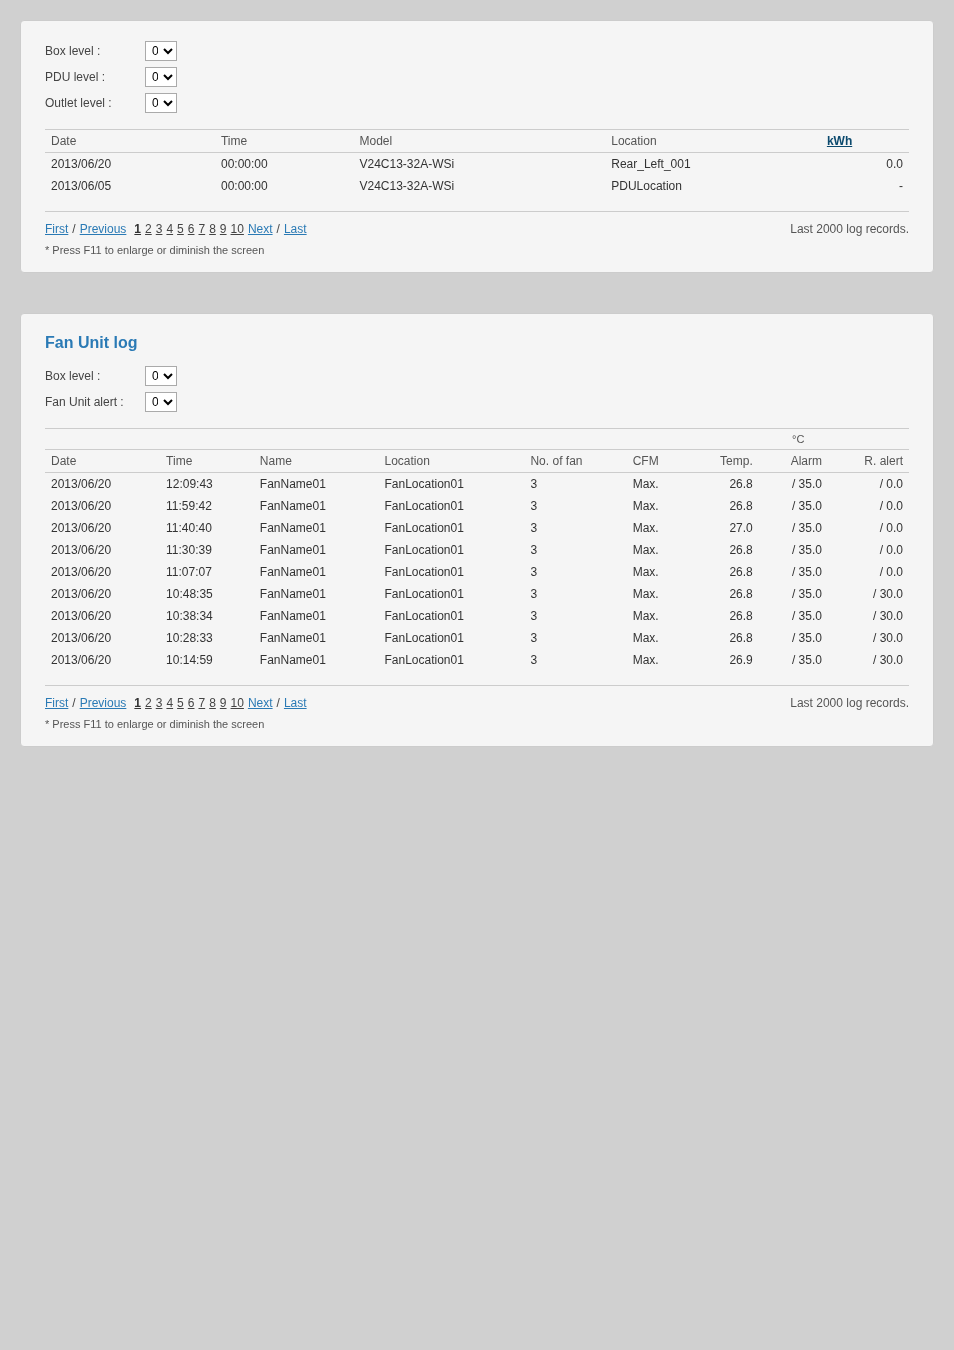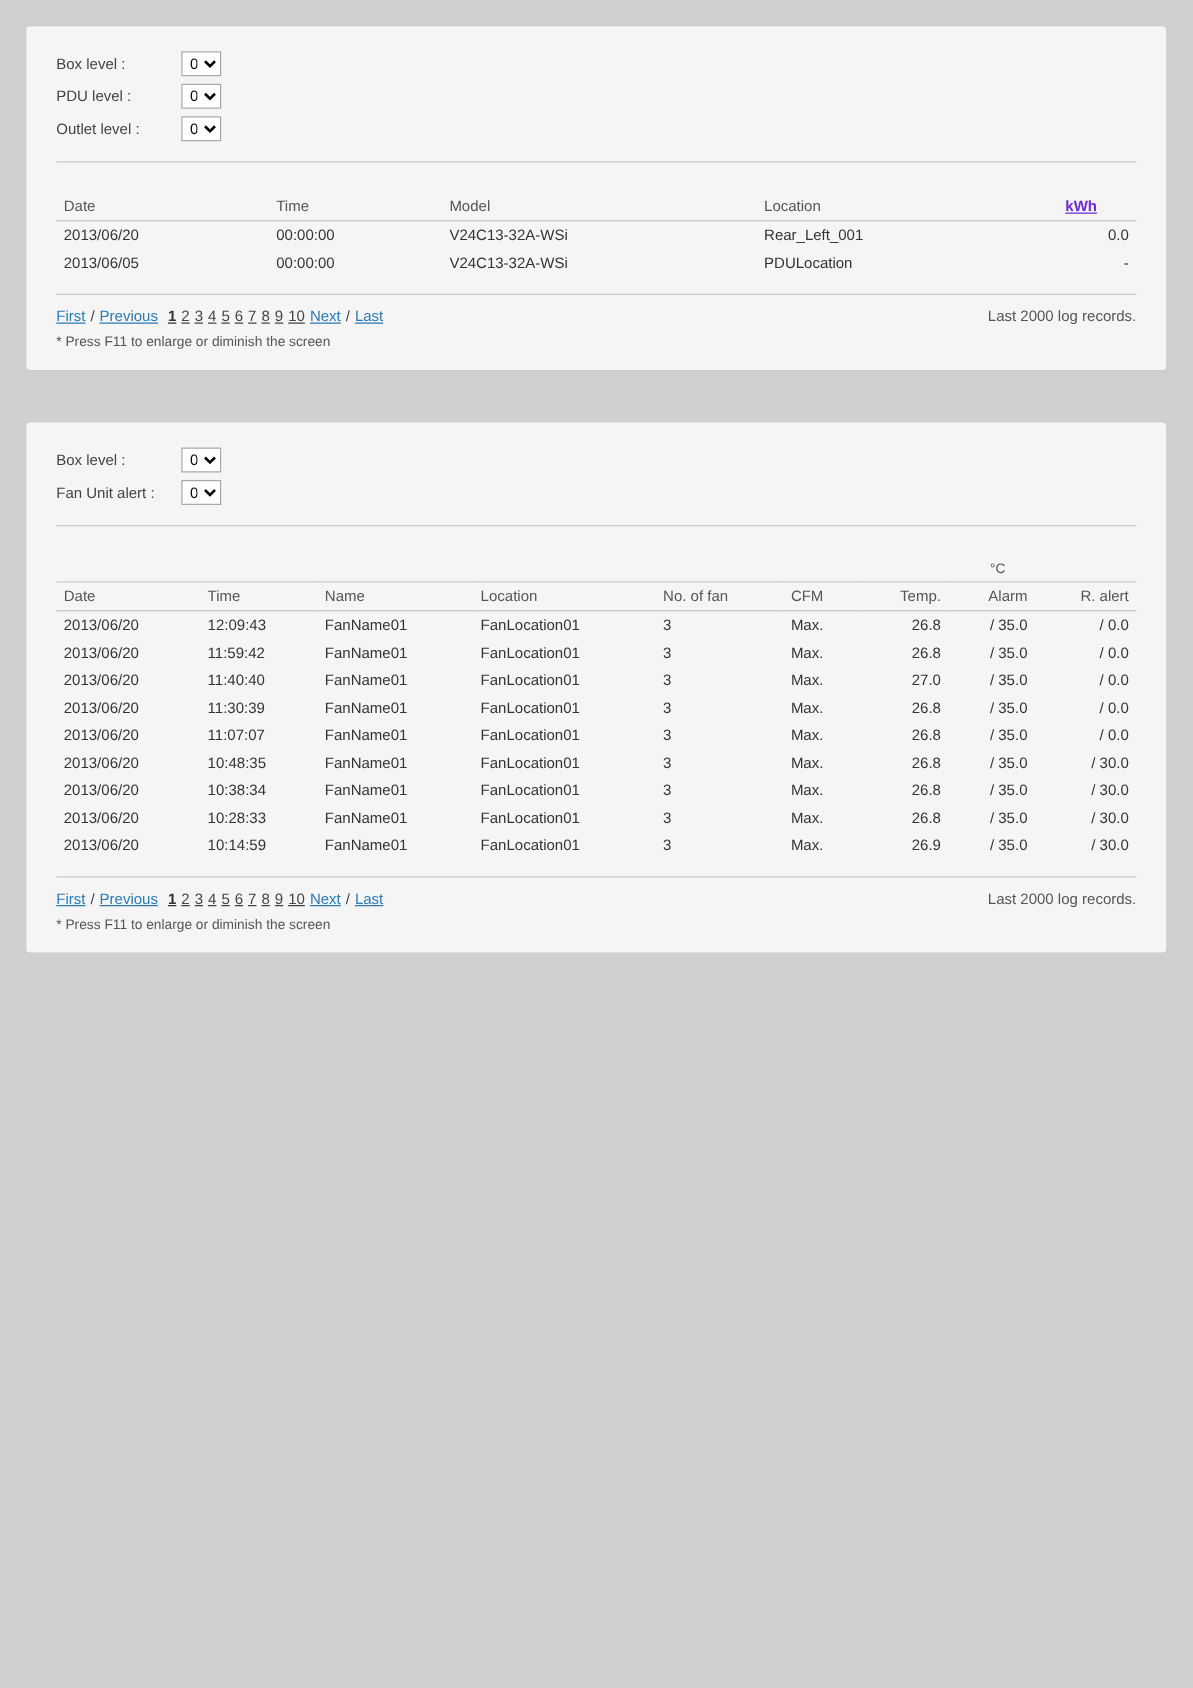--- a/index.html
+++ b/index.html
@@ -38,39 +38,39 @@
       background: #fff;
       font-size: 12px;
       padding: 1px 2px;
       height: 20px;
       width: 32px;
       cursor: pointer;
     }
     .table-section {
       margin-top: 16px;
       border-top: 1px solid #ccc;
-      padding-top: 24px;
+      padding-top: 0;
     }
     table {
       width: 100%;
       border-collapse: collapse;
     }
     th {
       text-align: left;
       font-size: 12px;
       font-weight: normal;
       color: #555;
       padding: 4px 6px;
       border-bottom: 1px solid #ccc;
     }
     th.kwh-header {
       font-weight: bold;
-      color: #6d28d9;
+      color: #0c4a6e;
       text-decoration: underline;
-      text-align: center;
+      text-align: left;
     }
     th.right { text-align: right; }
     td {
       padding: 4px 6px;
       font-size: 12px;
       color: #333;
     }
     td.right { text-align: right; }
     .pagination-row {
       margin-top: 14px;
@@ -192,20 +192,21 @@
         <span> / </span>
         <span class="page-link nav-link">Last</span>
       </div>
       <div class="pagination-right">Last 2000 log records.</div>
     </div>
     <div class="press-note">* Press F11 to enlarge or diminish the screen</div>
   </div>
 </div>
 
 <div class="panel">
+  <div class="panel-title">Fan Unit log</div>
 
   <div class="field-row">
     <span class="field-label">Box level :</span>
     <select class="field-select">
       <option>01</option><option>02</option>
     </select>
   </div>
   <div class="field-row">
     <span class="field-label">Fan Unit alert :</span>
     <select class="field-select">

